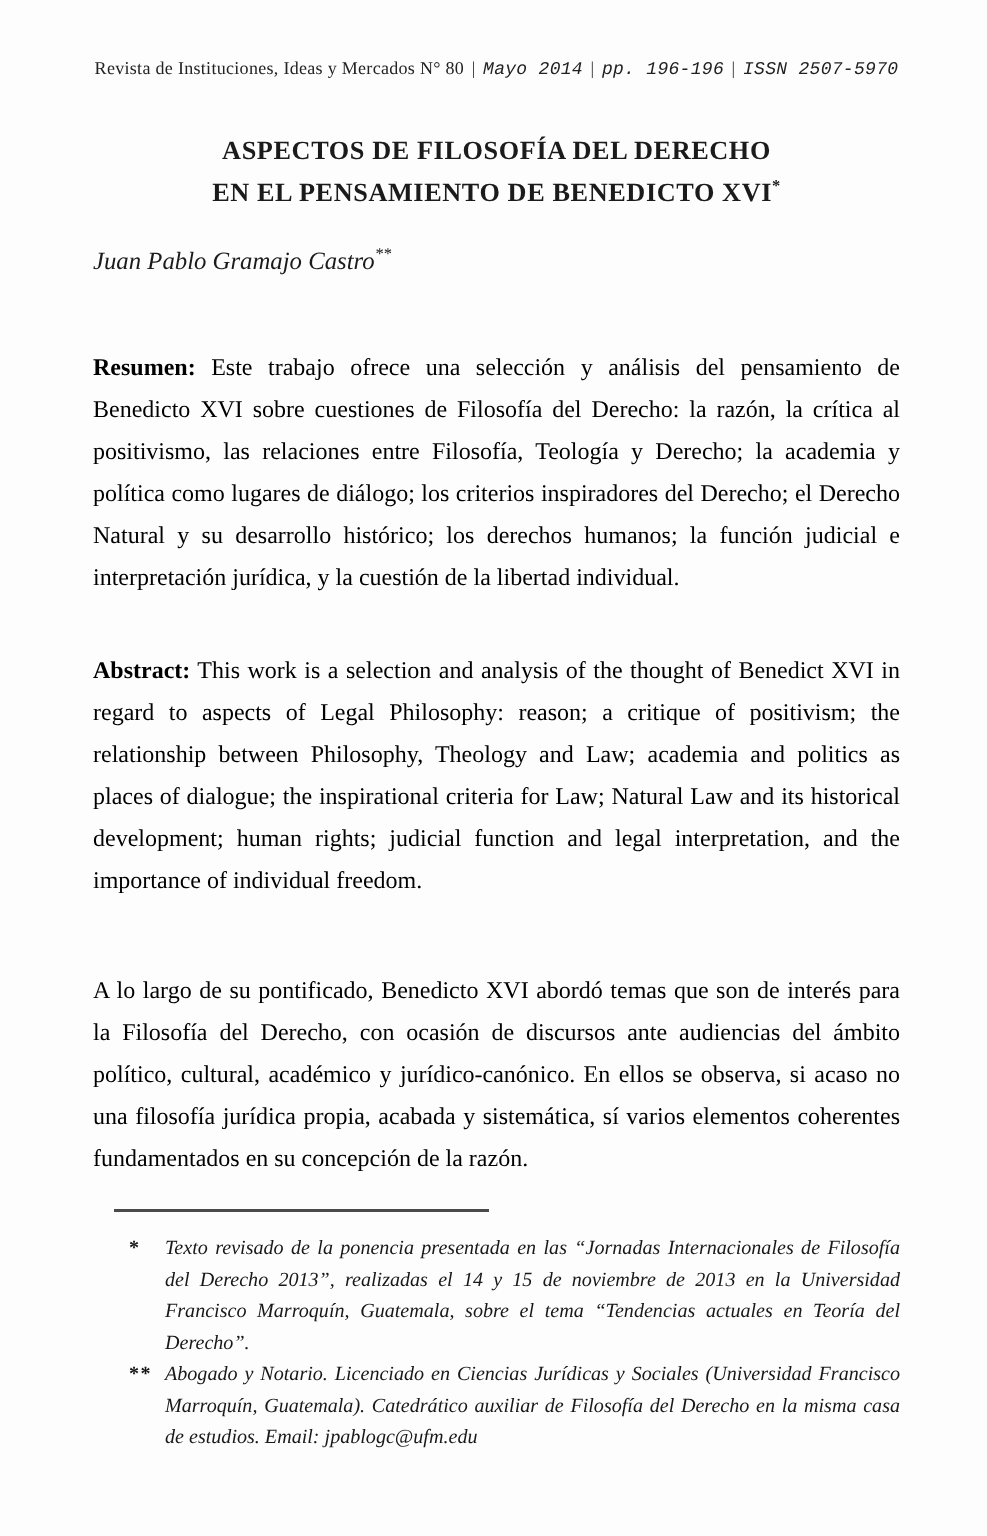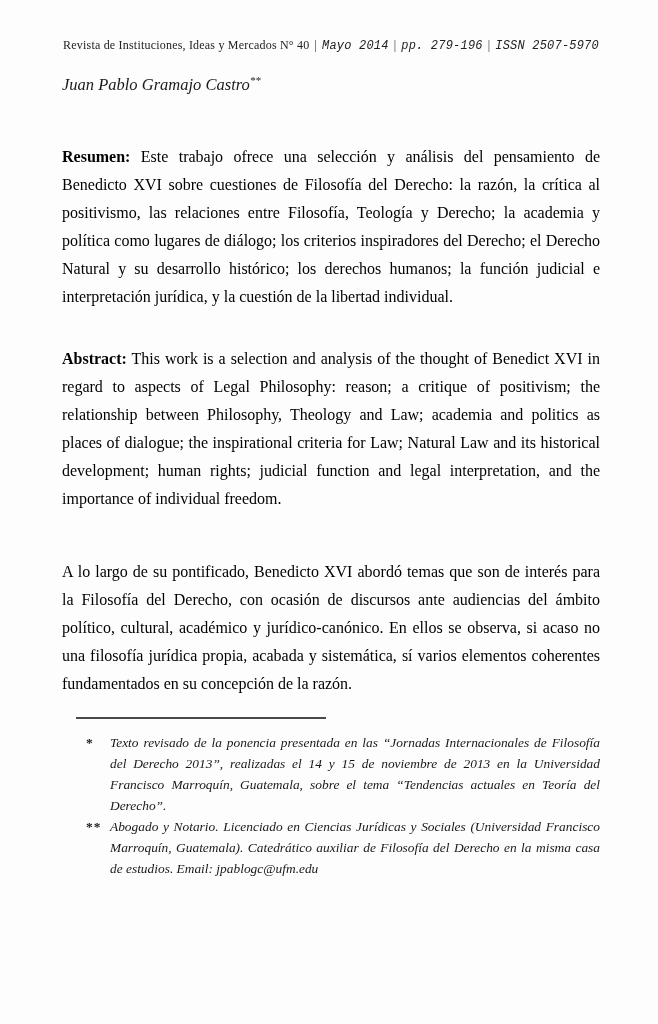--- a/index.html
+++ b/index.html
@@ -82,23 +82,27 @@
     font-style: italic;
   }
 </style>
 </head>
 <body>
 
 <div class="page">
   <div class="content">
 
     <div class="journal-header">
-      <span>Revista de Instituciones, Ideas y Mercados N° 40</span><span class="sep">|</span><span class="it">Mayo 2014</span><span class="sep">|</span><span class="it">pp. 279-196</span><span class="sep">|</span><span class="it">ISSN 2507-5970</span>
+      <span>Revista de Instituciones, Ideas y Mercados N° 80</span><span class="sep">|</span><span class="it">Mayo 2014</span><span class="sep">|</span><span class="it">pp. 196-196</span><span class="sep">|</span><span class="it">ISSN 2507-5970</span>
     </div>
 
+    <h1 class="article-title">
+      <span>ASPECTOS DE FILOSOFÍA DEL DERECHO</span><br>
+      <span>EN EL PENSAMIENTO DE BENEDICTO XVI</span><sup>*</sup>
+    </h1>
 
     <div class="author">
       <span>Juan Pablo Gramajo Castro</span><sup>**</sup>
     </div>
 
     <p class="para resumen">
       <span class="plabel">Resumen:</span><span> Este trabajo ofrece una selección y análisis del pensamiento de Benedicto XVI sobre cuestiones de Filosofía del Derecho: la razón, la crítica al positivismo, las relaciones entre Filosofía, Teología y Derecho; la academia y política como lugares de diálogo; los criterios inspiradores del Derecho; el Derecho Natural y su desarrollo histórico; los derechos humanos; la función judicial e interpretación jurídica, y la cuestión de la libertad individual.</span>
     </p>
 
     <p class="para abstract">

